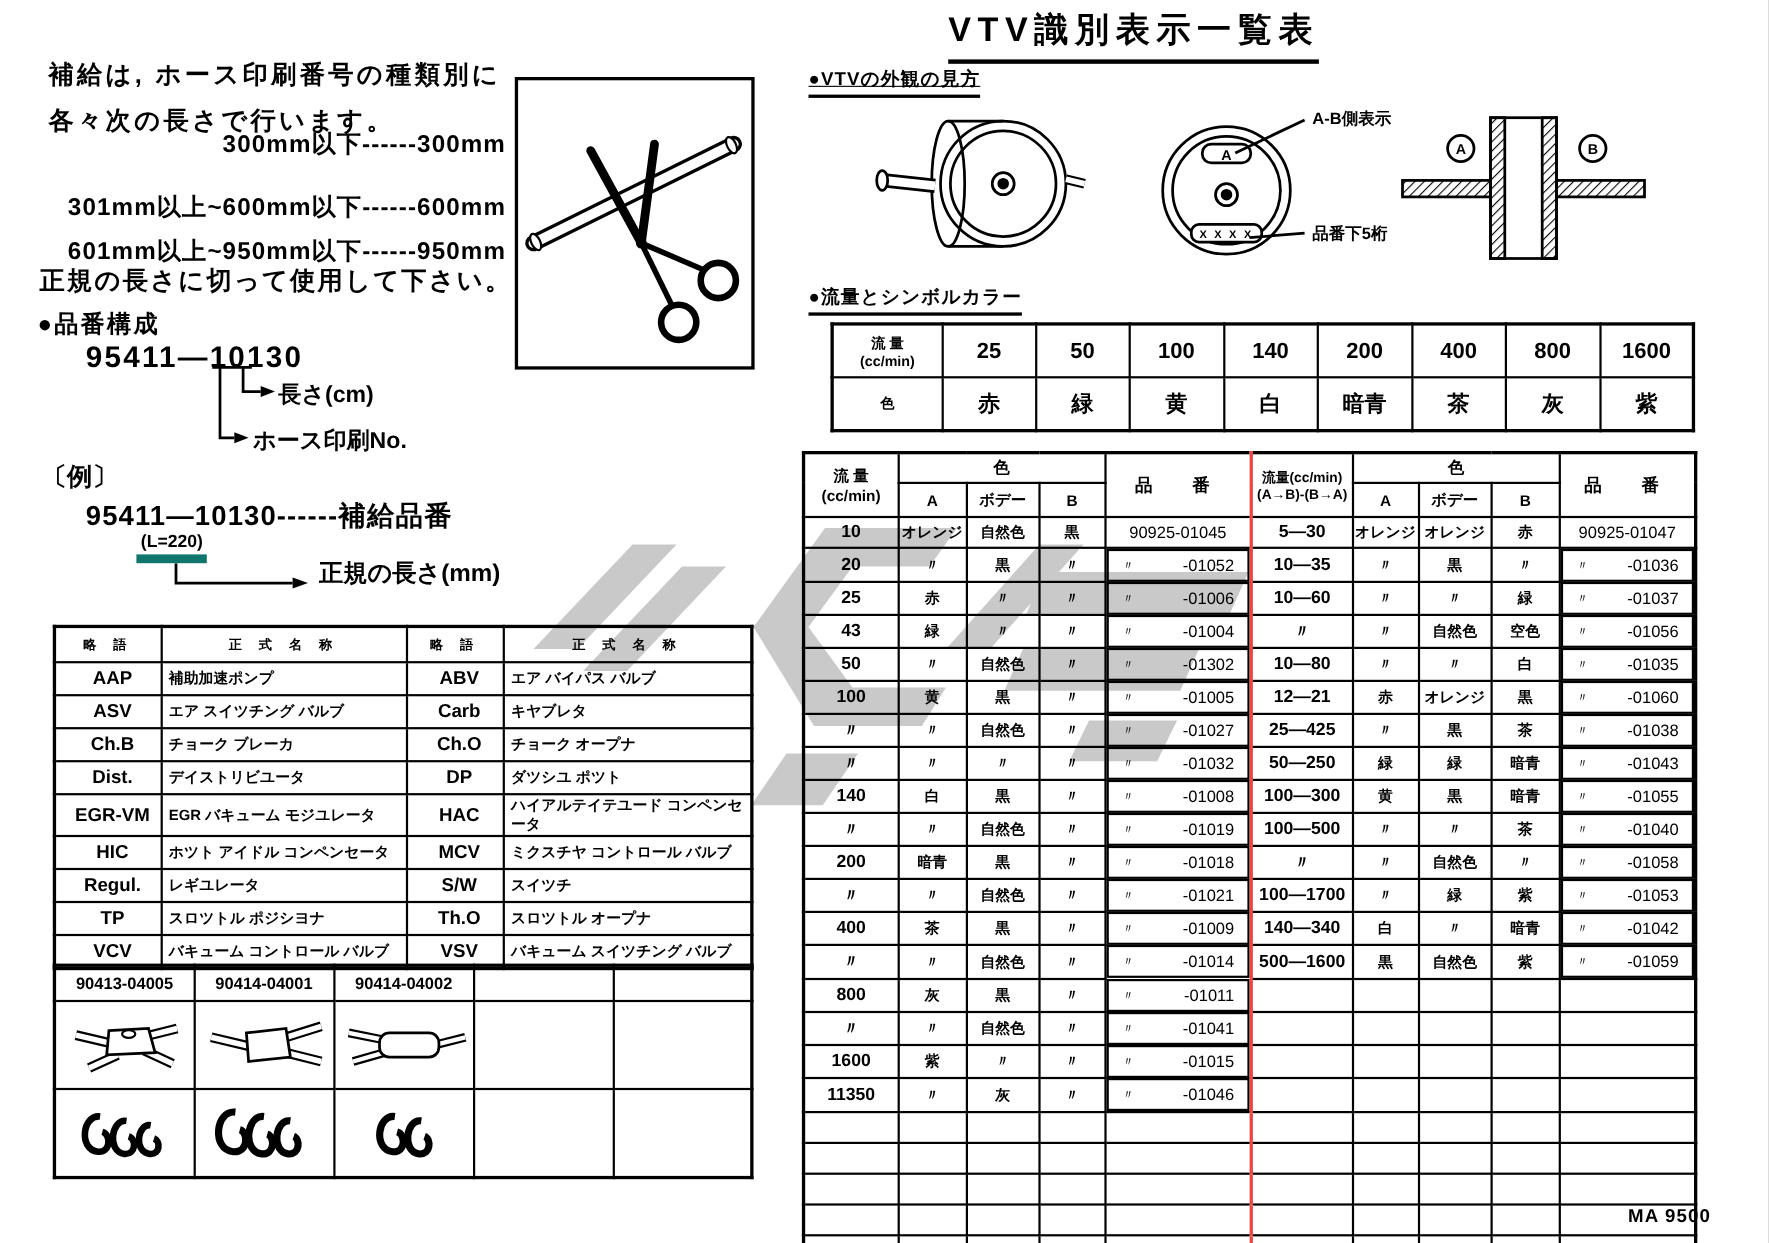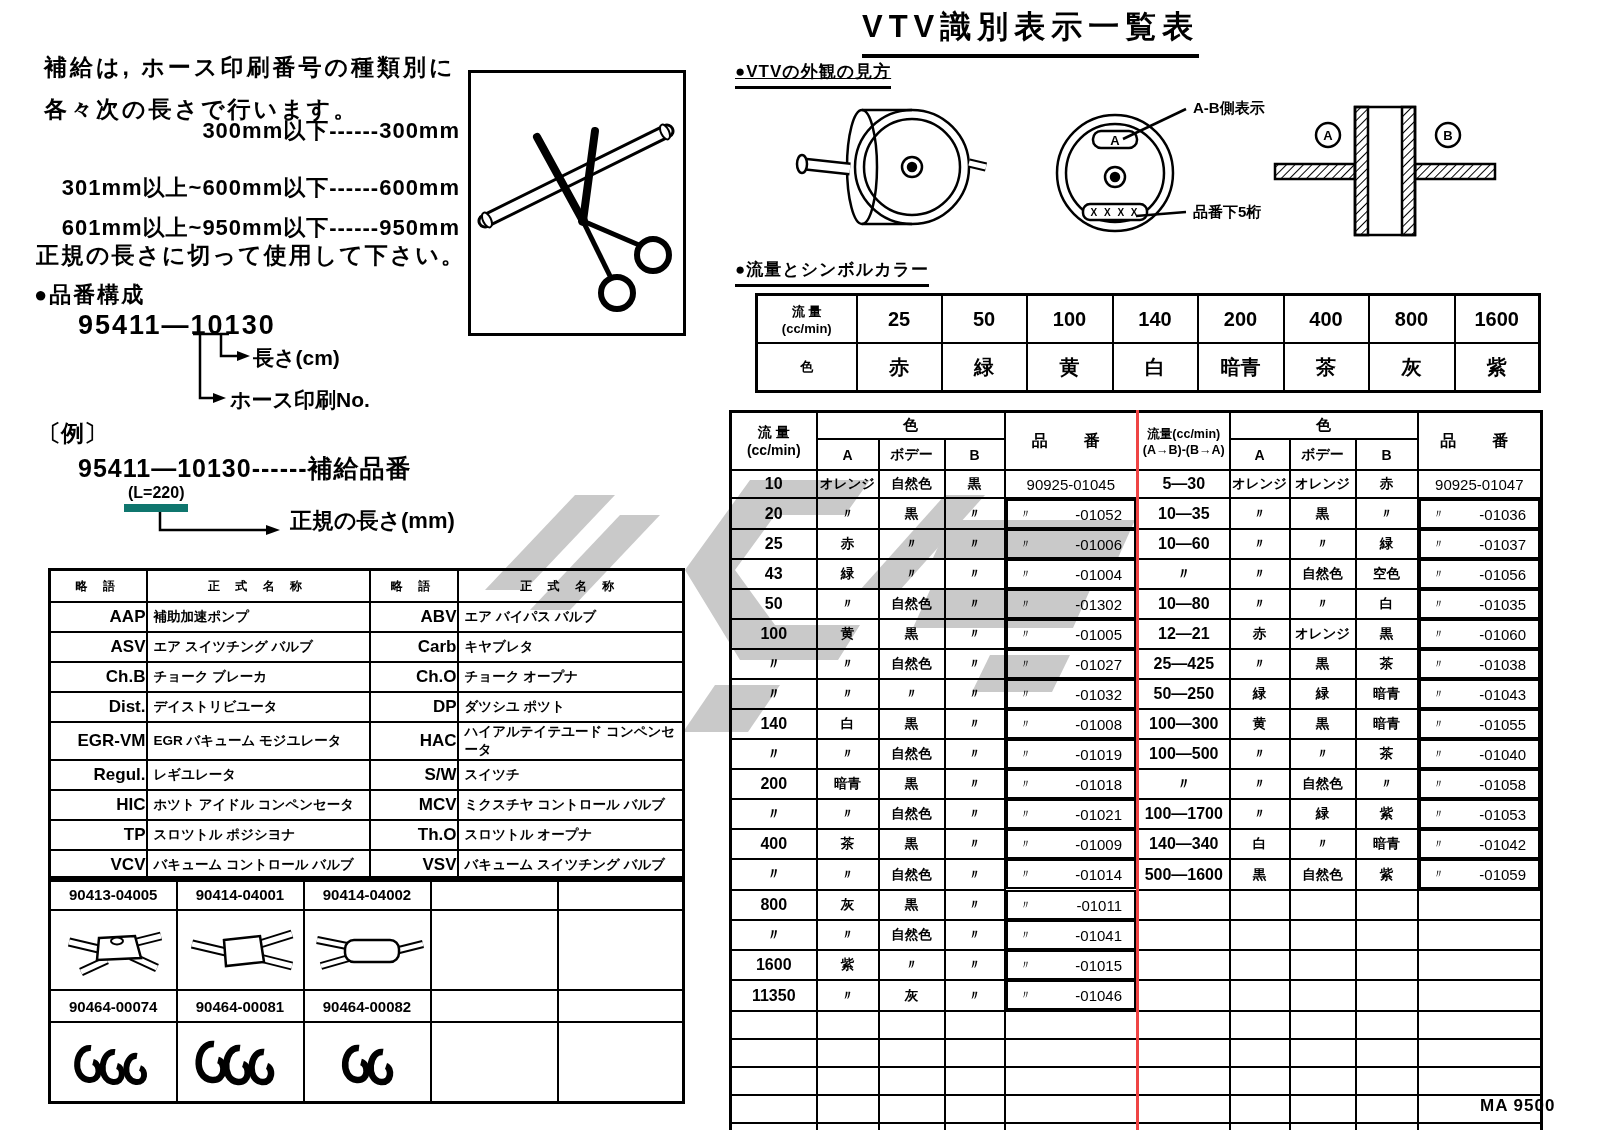--- a/index.html
+++ b/index.html
@@ -18,21 +18,21 @@
   .pnum-big{font-size:27px;font-weight:bold;letter-spacing:2px;}
   .struct-label{font-size:21px;font-weight:bold;}
   .lval{font-size:16px;font-weight:bold;border-bottom:8px solid #0f766e;padding:0 4px 2px 4px;}
   
   table{border-collapse:collapse;table-layout:fixed;background:transparent;}
   td,th{border:2px solid #000;text-align:center;vertical-align:middle;overflow:hidden;padding:0;}
   .abbrev,.parts,.ctable,.mtable{border:3px solid #000;}
   
   .abbrev th{font-size:12px;font-weight:bold;letter-spacing:6px;height:30px;}
   .abbrev td{height:28px;}
-  .abbrev .a0,.abbrev .a2{font-size:17px;font-weight:bold;text-align:right;padding-left:8px;letter-spacing:0;}
+  .abbrev .a0,.abbrev .a2{font-size:17px;font-weight:bold;text-align:center;padding-left:8px;letter-spacing:0;}
   .abbrev .a1,.abbrev .a3{font-size:13.5px;font-weight:bold;text-align:left;padding-left:6px;letter-spacing:0;}
   
   .parts td{height:30px;font-size:15px;font-weight:bold;}
   .parts .pimg{height:78px;}
   
   .ctable td{height:46px;font-size:20px;font-weight:bold;}
   .ctable .ct0{font-size:13px;letter-spacing:0;}
   
   .mtable th{font-weight:bold;}
   .mh-flow{font-size:14px;}
@@ -158,30 +158,30 @@
           <td class="a2">DP</td>
           <td class="a3">ダツシユ ポツト</td>
         </tr>
         <tr>
           <td class="a0">EGR-VM</td>
           <td class="a1">EGR バキューム モジユレータ</td>
           <td class="a2">HAC</td>
           <td class="a3">ハイアルテイテユード コンペンセータ</td>
         </tr>
         <tr>
+          <td class="a0">HIC</td>
+          <td class="a1">ホツト アイドル コンペンセータ</td>
+          <td class="a2">MCV</td>
+          <td class="a3">ミクスチヤ コントロール バルブ</td>
+        </tr>
+        <tr>
           <td class="a0">Regul.</td>
           <td class="a1">レギユレータ</td>
           <td class="a2">S/W</td>
           <td class="a3">スイツチ</td>
-        </tr>
-        <tr>
-          <td class="a0">HIC</td>
-          <td class="a1">ホツト アイドル コンペンセータ</td>
-          <td class="a2">MCV</td>
-          <td class="a3">ミクスチヤ コントロール バルブ</td>
         </tr>
         <tr>
           <td class="a0">TP</td>
           <td class="a1">スロツトル ポジシヨナ</td>
           <td class="a2">Th.O</td>
           <td class="a3">スロツトル オープナ</td>
         </tr>
         <tr>
           <td class="a0">VCV</td>
           <td class="a1">バキューム コントロール バルブ</td>
@@ -241,27 +241,20 @@
               <line x1="42" y1="44" x2="14" y2="52" stroke="#fff" stroke-width="4"></line>
             <line x1="92" y1="36" x2="116" y2="30" stroke="#000" stroke-width="8"></line>
               <line x1="92" y1="36" x2="116" y2="30" stroke="#fff" stroke-width="4"></line>
             <rect x="38" y="26" width="54" height="22" rx="9" fill="#fff" stroke="#000" stroke-width="2.5"></rect>
           </svg>
         </td>
         <td class="pimg"></td>
         <td class="pimg"></td>
       </tr>
       <tr>
-        <td>90464-00074</td>
-        <td>90464-00081</td>
-        <td>90464-00082</td>
-        <td></td>
-        <td></td>
-      </tr>
-      <tr>
         <td class="pimg">
           <svg width="120" height="70" viewBox="0 0 120 70">
             <path d="M38,22 C22,20 18,52 36,54 C48,55 48,38 40,36" fill="none" stroke="#000" stroke-width="6"></path>
             <path d="M62,26 C48,24 44,54 60,56 C71,57 71,42 64,40" fill="none" stroke="#000" stroke-width="6"></path>
             <path d="M84,30 C72,28 68,54 83,56 C93,57 93,44 87,42" fill="none" stroke="#000" stroke-width="6"></path>
           </svg>
         </td>
         <td class="pimg">
           <svg width="120" height="70" viewBox="0 0 120 70">
             <path d="M34,18 C16,16 12,52 32,54 C46,55 46,36 38,34" fill="none" stroke="#000" stroke-width="6.5"></path>

